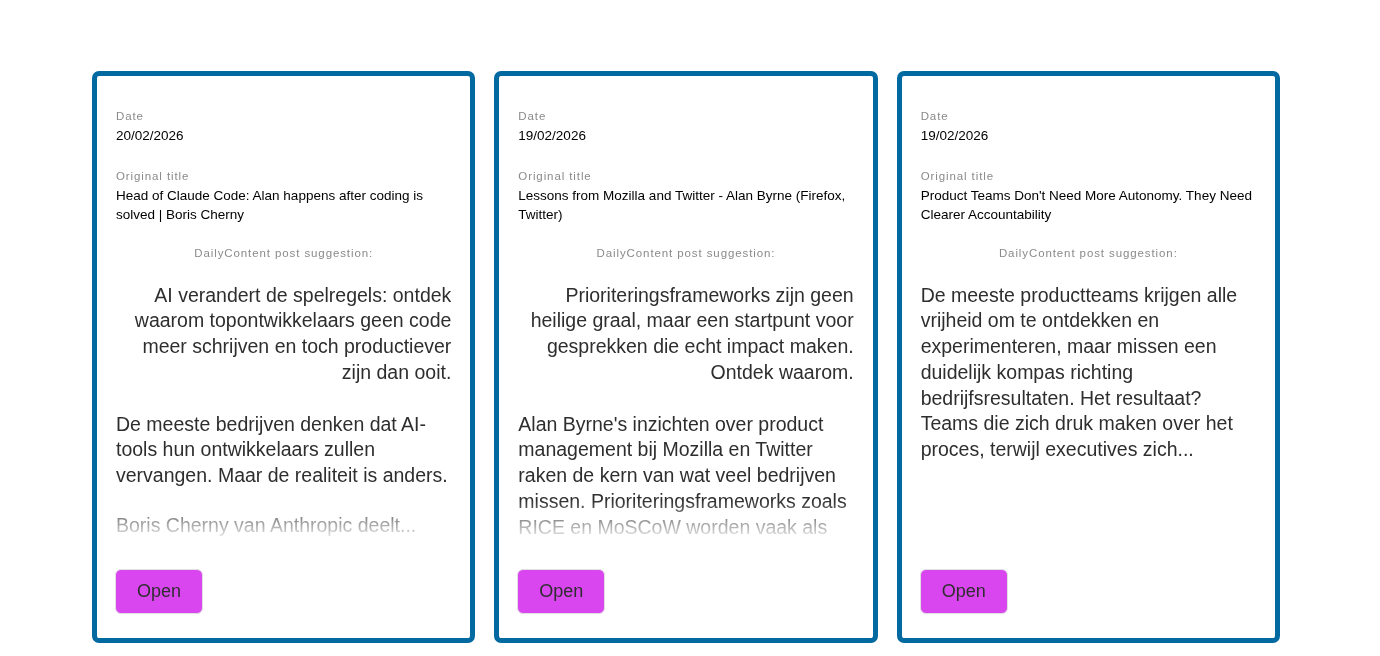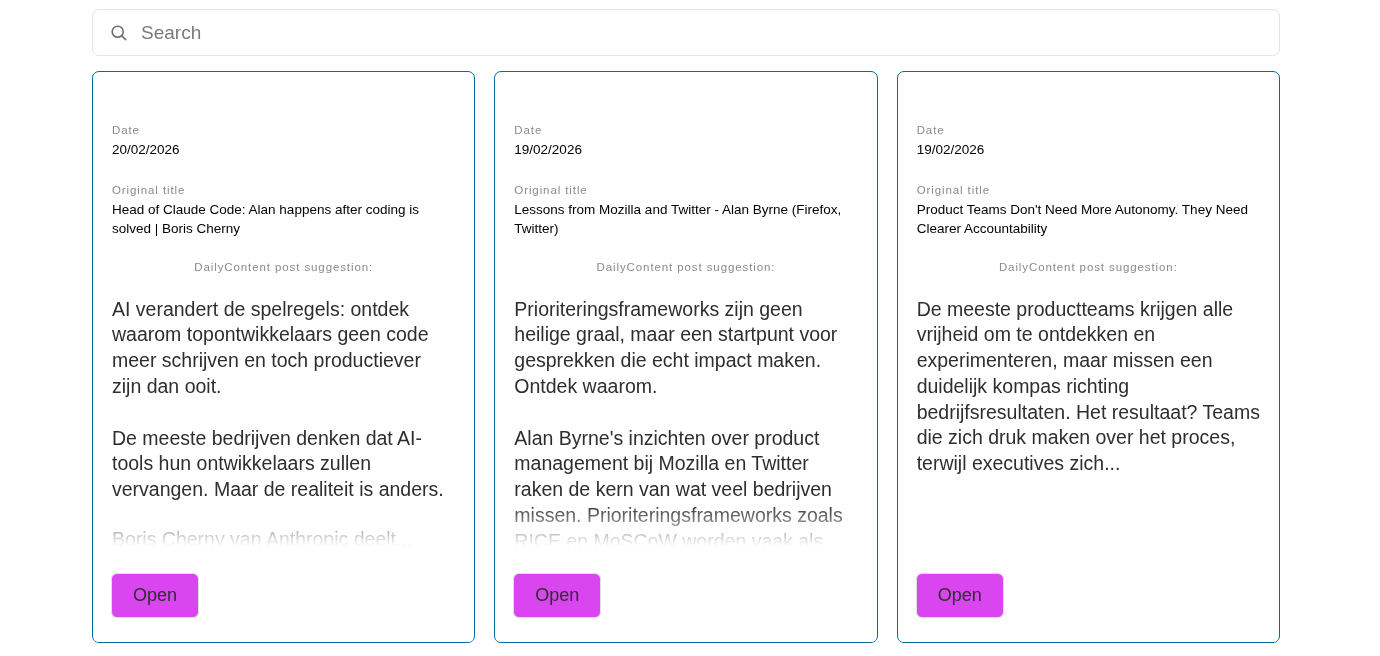--- a/index.html
+++ b/index.html
@@ -61,26 +61,26 @@
     left: 92px;
     top: 71px;
     width: 1188px;
     height: 572px;
     display: flex;
     gap: 19px;
   }
 
   .card {
     flex: 1 1 0;
-    border: 1px solid #0369a1;
+    border: 5px solid #0369a1;
     border-radius: 7px;
     background: #ffffff;
     position: relative;
     overflow: hidden;
-    padding: 52px 19px 0 19px;
+    padding: 34px 19px 0 19px;
   }
 
   .field-label {
     font-size: 11.5px;
     letter-spacing: 0.9px;
     color: #8a8a8a;
     margin: 0 0 4px 0;
     font-weight: 400;
   }
   .field-value {
@@ -101,21 +101,21 @@
     text-align: center;
   }
 
   .body-text {
     font-size: 19.5px;
     line-height: 1.32;
     color: #2e2e2e;
     margin: 0 0 24px 0;
     font-weight: 400;
   }
-  .body-text.headline { margin-bottom: 26px; }
+  .body-text.headline { margin-bottom: 26px; text-align: right; }
 
   
   .card-fade {
     position: absolute;
     left: 1px;
     right: 1px;
     bottom: 84px;
     height: 54px;
     background: linear-gradient(to bottom, rgba(255,255,255,0) 0%, #ffffff 78%);
     pointer-events: none;
@@ -148,27 +148,20 @@
     position: relative;
     max-height: 455px;
     overflow: hidden;
   }
 </style>
 </head>
 <body>
 
 <div class="page">
 
-  <div class="search-bar">
-    <svg class="search-icon" viewBox="0 0 24 24" fill="none" stroke="currentColor" stroke-width="2" stroke-linecap="round" stroke-linejoin="round">
-      <circle cx="11" cy="11" r="7"></circle>
-      <line x1="16.5" y1="16.5" x2="21" y2="21"></line>
-    </svg>
-    <input class="search-input" type="text" value="" placeholder="Search" style="">
-  </div>
 
   <div class="cards">
 
     <div class="card">
       <div class="clip-region">
         <div class="block-date">
           <p class="field-label">Date</p>
           <p class="field-value">20/02/2026</p>
         </div>
         <div class="block-title">

